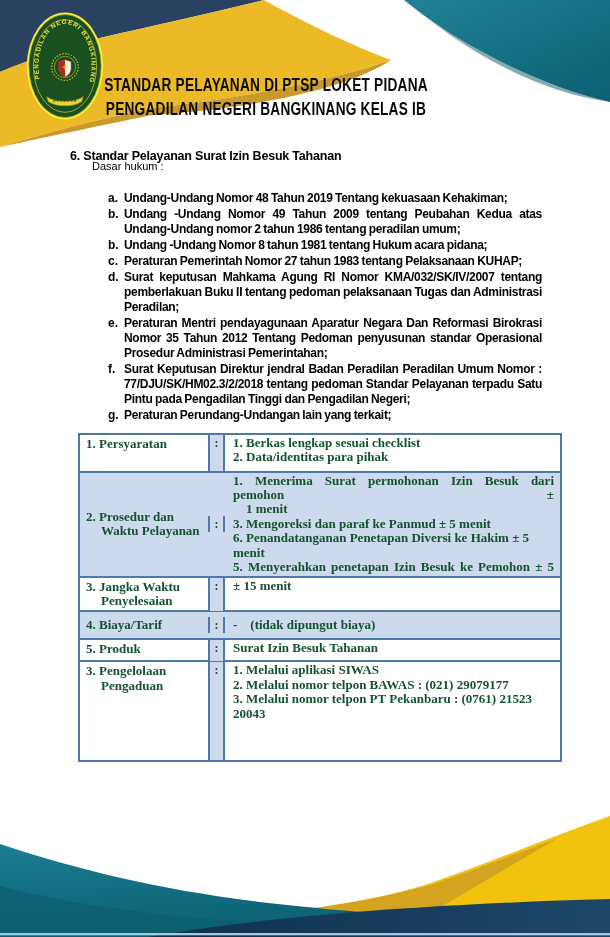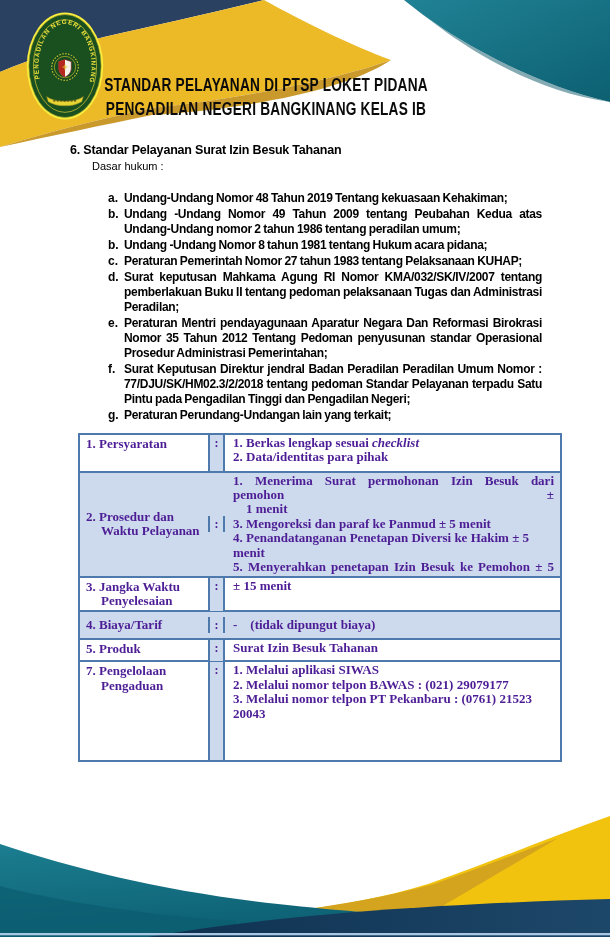--- a/index.html
+++ b/index.html
@@ -14,49 +14,49 @@
   .ftr-svg { position:absolute; bottom:0; left:0; }
   .seal { position:absolute; top:12px; left:26px; width:78px; height:108px; }
 
   .title-block { position:absolute; top:73px; left:0; width:532px; text-align:center; }
   .title-line {
     font-weight:bold; font-size:19px; line-height:23.5px; color:#0b0b0b;
     transform:scaleX(0.72); transform-origin:50% 50%;
     letter-spacing:0.3px; white-space:nowrap;
   }
 
-  .sec-heading { position:absolute; left:70px; top:143px; font-size:12.5px; font-weight:bold; letter-spacing:-0.2px; }
+  .sec-heading { position:absolute; left:70px; top:149px; font-size:12.5px; font-weight:bold; letter-spacing:-0.2px; }
   .dasar-label { position:absolute; left:92px; top:160px; font-size:11px; font-weight:normal; }
 
   .legal { position:absolute; left:108px; top:191px; width:434px; }
   .legal-item { display:flex; margin-bottom:1px; }
   .legal-letter { flex:0 0 16px; font-weight:bold; font-size:12px; line-height:15px; }
   .legal-text {
     flex:1; font-weight:bold; font-size:12px; line-height:15px;
     text-align:justify; letter-spacing:-0.3px; word-spacing:-0.5px;
   }
 
   .stable {
     position:absolute; left:58px; top:433px; width:504px;
-    font-family:"Liberation Serif", serif; font-weight:bold; color:#4c1d95;padding-left:20px;
+    font-family:"Liberation Serif", serif; font-weight:bold; color:#14532d;padding-left:20px;
   }
   .t-row { display:flex; border:2.5px solid #4e79ad; background:#fff; }
   .t-row + .t-row { margin-top:-2.5px; }
   .t-row.shade { background:#cdd9ec;align-items:center; }
   .t-label { flex:0 0 128px; padding:2px 2px 2px 6px; font-size:13px; line-height:14.5px; }
   .t-label .l2 { padding-left:15px; }
   .t-colon {
     flex:0 0 17px; background:#cdd9ec;
     border-left:2.5px solid #4e79ad; border-right:2.5px solid #4e79ad;
     text-align:center; font-size:12px; padding-top:1px;
   }
   .t-content { flex:1; padding:1px 6px 2px 8px; font-size:13px; line-height:14.4px; }
   .ln.justify { text-align:justify; text-align-last:justify; }
   .ln.indent { padding-left:13px; }
-  .it { font-style:italic; }
+  .it { }
   .r1{min-height:40px}.r2{min-height:90px}.r3{min-height:29px}
   .r4{min-height:30px}.r5{min-height:25px}.r6{min-height:102px}
 </style>
 </head>
 <body>
 
 <div class="page">
 
   <svg class="hdr-svg" width="610" height="165" viewBox="0 0 610 165">
     <defs>
@@ -148,21 +148,21 @@
     <div class="t-row r2 shade">
       <div class="t-label">
         <div>2. Prosedur dan</div>
         <div class="l2">Waktu Pelayanan</div>
       </div>
       <div class="t-colon">:</div>
       <div class="t-content">
         <div class="ln justify">1. Menerima Surat permohonan Izin Besuk dari pemohon ±</div>
         <div class="ln indent">1 menit</div>
         <div class="ln">3. Mengoreksi dan paraf ke Panmud ± 5 menit</div>
-        <div class="ln">4. Penandatanganan Penetapan Diversi ke Hakim ± 5 menit</div>
+        <div class="ln">6. Penandatanganan Penetapan Diversi ke Hakim ± 5 menit</div>
         <div class="ln justify">5. Menyerahkan penetapan Izin Besuk ke Pemohon ± 5</div>
       </div>
     </div>
 
     <div class="t-row r3">
       <div class="t-label">
         <div>3. Jangka Waktu</div>
         <div class="l2">Penyelesaian</div>
       </div>
       <div class="t-colon">:</div>
@@ -186,21 +186,21 @@
         <div>5. Produk</div>
       </div>
       <div class="t-colon">:</div>
       <div class="t-content">
         <div class="ln">Surat Izin Besuk Tahanan</div>
       </div>
     </div>
 
     <div class="t-row r6">
       <div class="t-label">
-        <div>7. Pengelolaan</div>
+        <div>3. Pengelolaan</div>
         <div class="l2">Pengaduan</div>
       </div>
       <div class="t-colon">:</div>
       <div class="t-content">
         <div class="ln">1. Melalui aplikasi SIWAS</div>
         <div class="ln">2. Melalui nomor telpon BAWAS : (021) 29079177</div>
         <div class="ln">3. Melalui nomor telpon PT Pekanbaru : (0761) 21523</div>
         <div class="ln">20043</div>
       </div>
     </div>

